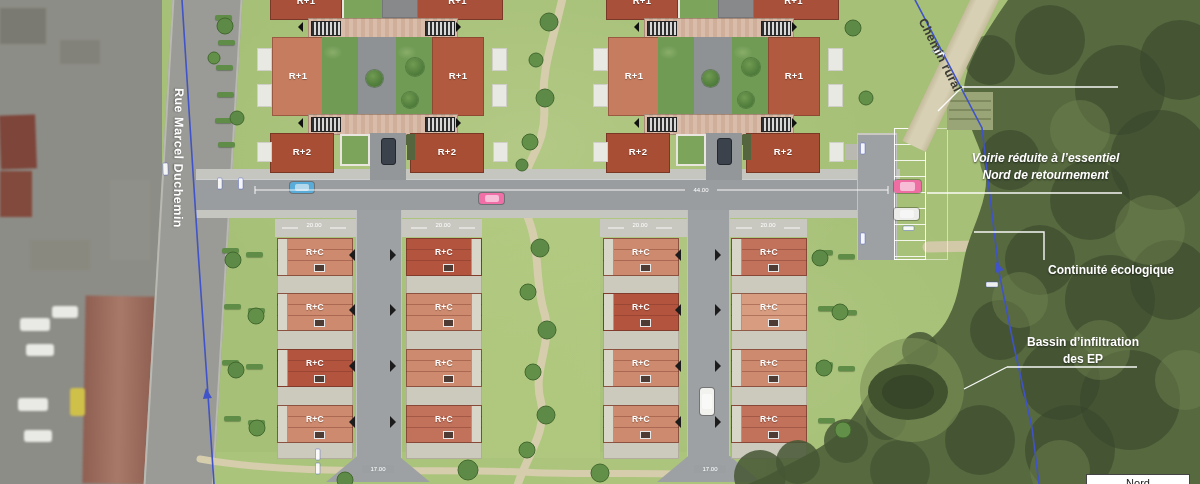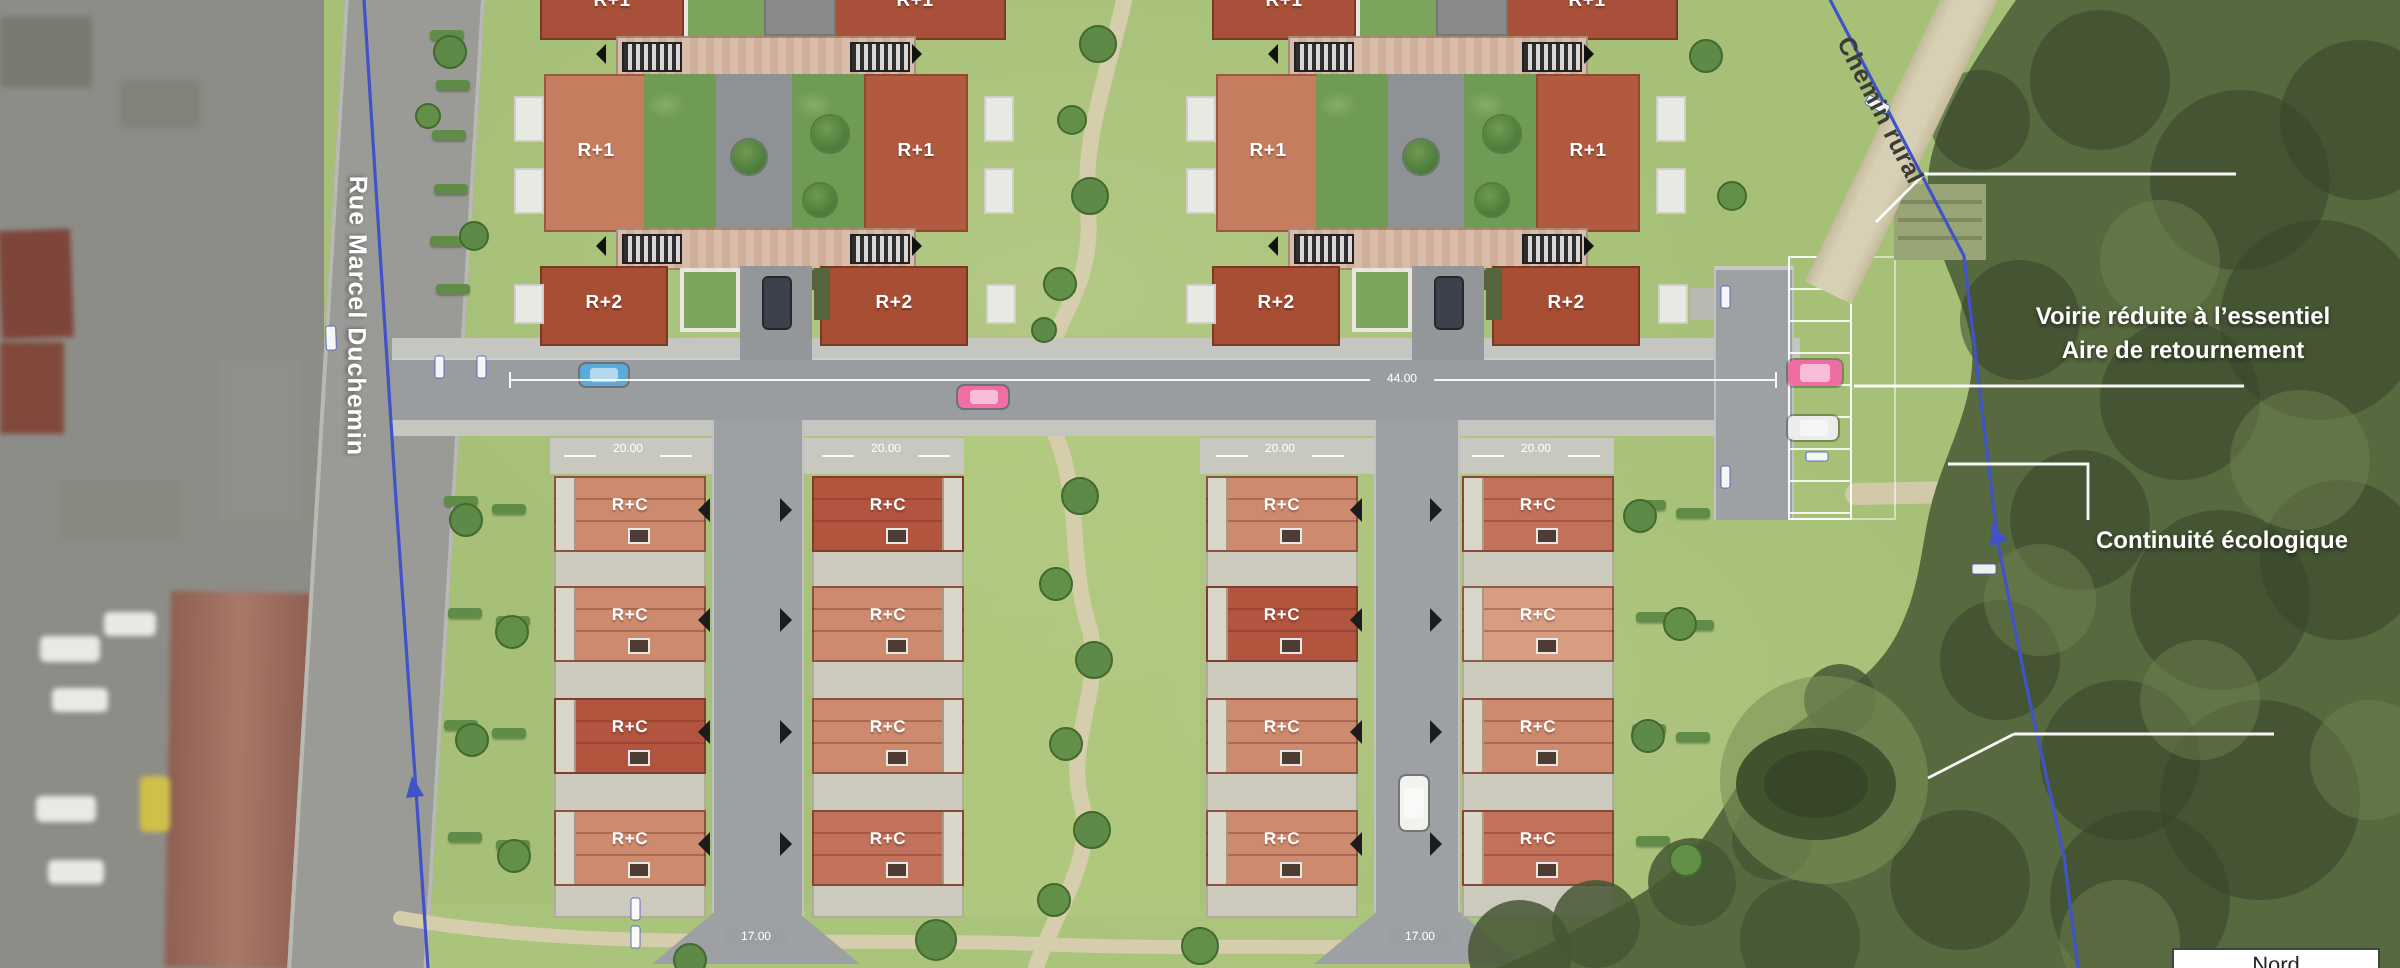--- a/index.html
+++ b/index.html
@@ -544,25 +544,27 @@
   <div id="dims-layer">
       <div class="dim-label" style="left: 298px; top: 221px; background: rgb(200, 199, 192);">20.00</div>
       <div class="dim-label" style="left: 427px; top: 221px; background: rgb(200, 199, 192);">20.00</div>
       <div class="dim-label" style="left: 624px; top: 221px; background: rgb(200, 199, 192);">20.00</div>
       <div class="dim-label" style="left: 752px; top: 221px; background: rgb(200, 199, 192);">20.00</div>
     </div>
 
   <div class="abs" id="street-rue">Rue Marcel Duchemin</div>
   <div class="abs" id="street-chemin">Chemin rural</div>
 
-  <div class="annot" style="left:994px;top:150px;width:195px;">
+  <div class="annot" style="left:948px;top:150px;width:195px;font-style:italic;">
     <div>Voirie réduite à l’essentiel</div>
-    <div>Aire de retournement</div>
+    <div>Nord de retournement</div>
   </div>
   <div class="annot" style="left:1048px;top:262px;width:160px;text-align:left;">Continuité écologique</div>
   <div class="annot" style="left:1008px;top:334px;width:150px;">
+    <div>Bassin d’infiltration</div>
+    <div>des EP</div>
   </div>
 
   <div class="abs" id="north-box">
     <span>Nord</span>
   </div>
 
 </div>
 
 </body></html>

